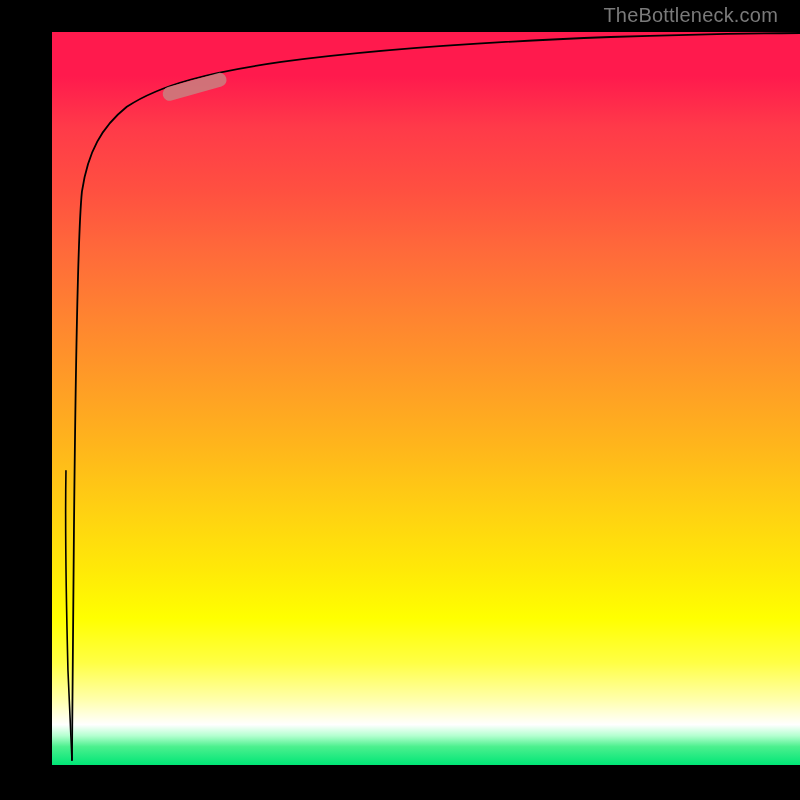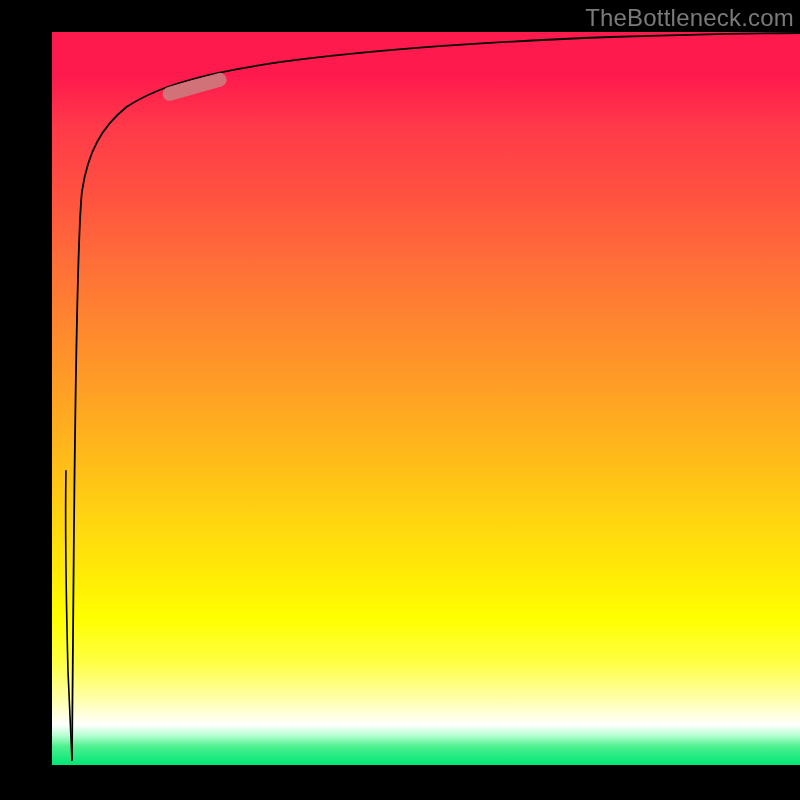--- a/index.html
+++ b/index.html
@@ -13,23 +13,23 @@
   }
   .frame {
     position: relative;
     width: 800px;
     height: 800px;
     background: #000;
   }
   .watermark {
     position: absolute;
     top: 4px;
-    right: 6px;
+    right: 22px;
     color: #7a7a7a;
-    font-size: 24px;
+    font-size: 20px;
     font-weight: 400;
     letter-spacing: 0.2px;
     z-index: 50;
   }
   .plot-area {
     position: absolute;
     left: 50px;
     top: 32px;
     width: 750px;
     height: 735px;

